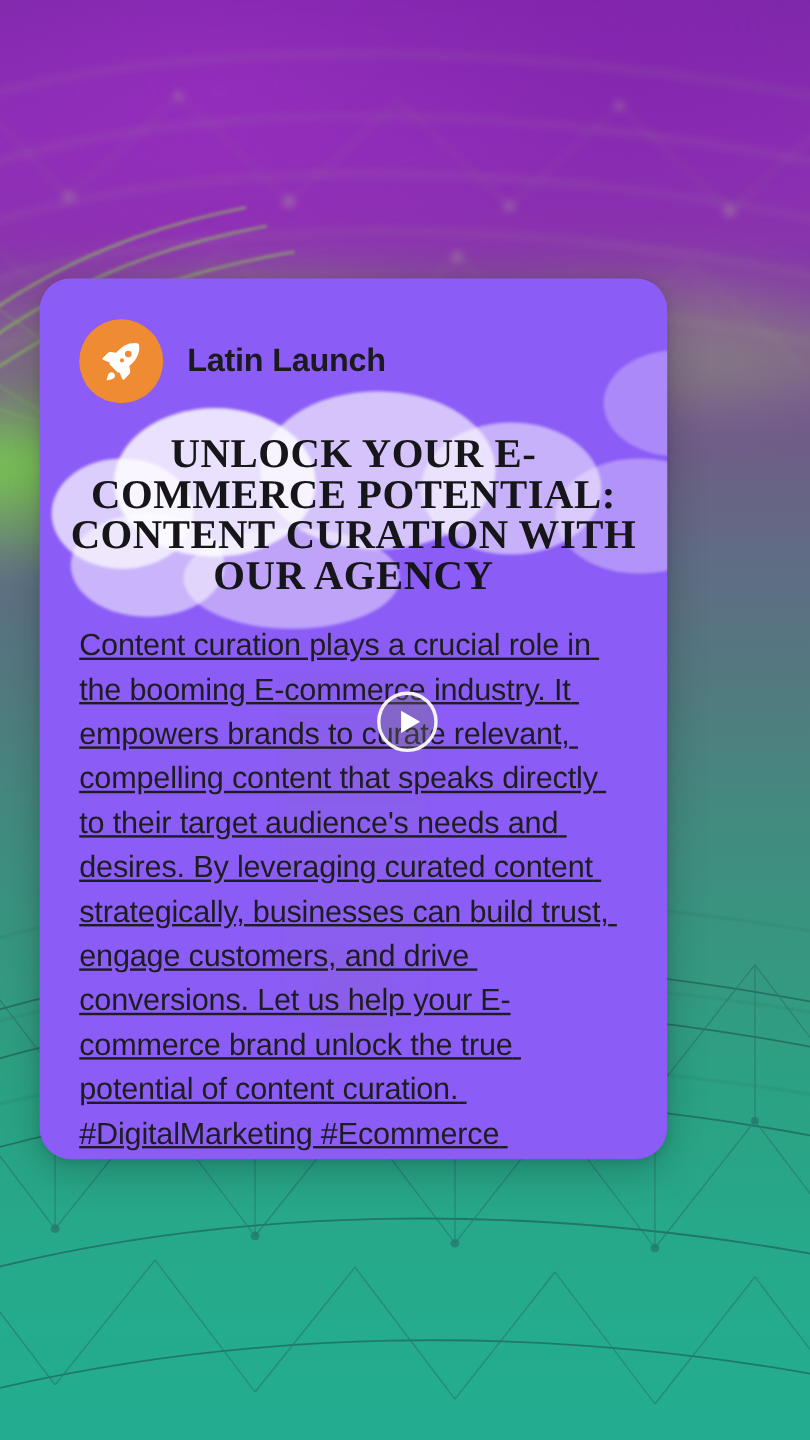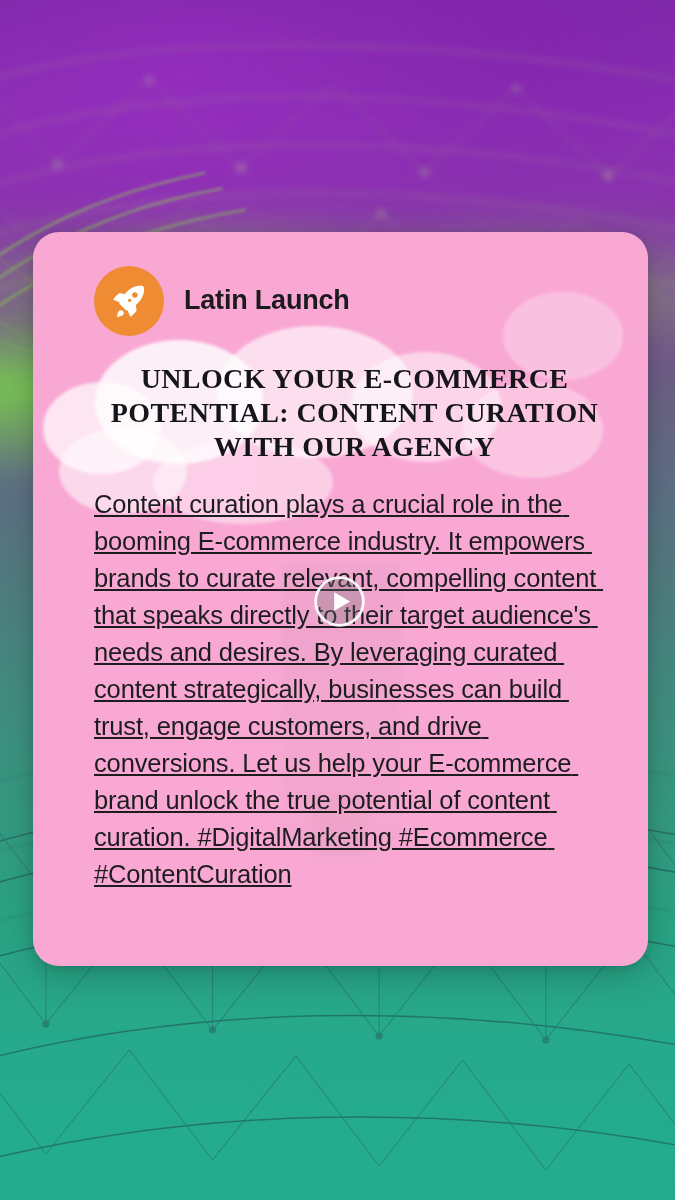--- a/index.html
+++ b/index.html
@@ -89,27 +89,26 @@
 
   
   .mesh-bot { position: absolute; left: -4%; bottom: -2%; width: 108%; height: 40%; opacity: .62; }
   .mesh-mid { position: absolute; left: -4%; top: 56%; width: 108%; height: 26%; opacity: .22; filter: blur(1px); }
 
   
   .card {
     position: absolute;
     left: 33px;
     top: 232px;
-    width: 615px;
+    width: 523px;
     height: 734px;
     border-radius: 26px;
-    background: #f9a8d4;
+    background: #8b5cf6;
     box-shadow: 0 10px 34px rgba(0,0,0,0.20), 0 2px 8px rgba(0,0,0,0.10);
     overflow: hidden;
-    padding-left: 28px;
   }
 
   
   .card-ghost {
     position: absolute;
     left: 50%;
     top: 330px;
     transform: translateX(-50%);
     width: 120px;
     height: 290px;
@@ -186,21 +185,21 @@
     font-size: 25px;
     line-height: 1.22;
     color: #242428;
     margin-top: 1px;
   }
 
   
   .title {
     font-family: "Liberation Serif", serif;
     font-weight: 700;
-    font-size: 28px;
+    font-size: 34px;
     line-height: 34px;
     letter-spacing: 0.4px;
     text-align: center;
     color: #16161a;
     text-transform: uppercase;
     padding: 26px 24px 0 24px;
   }
 
   
   .body-text {

